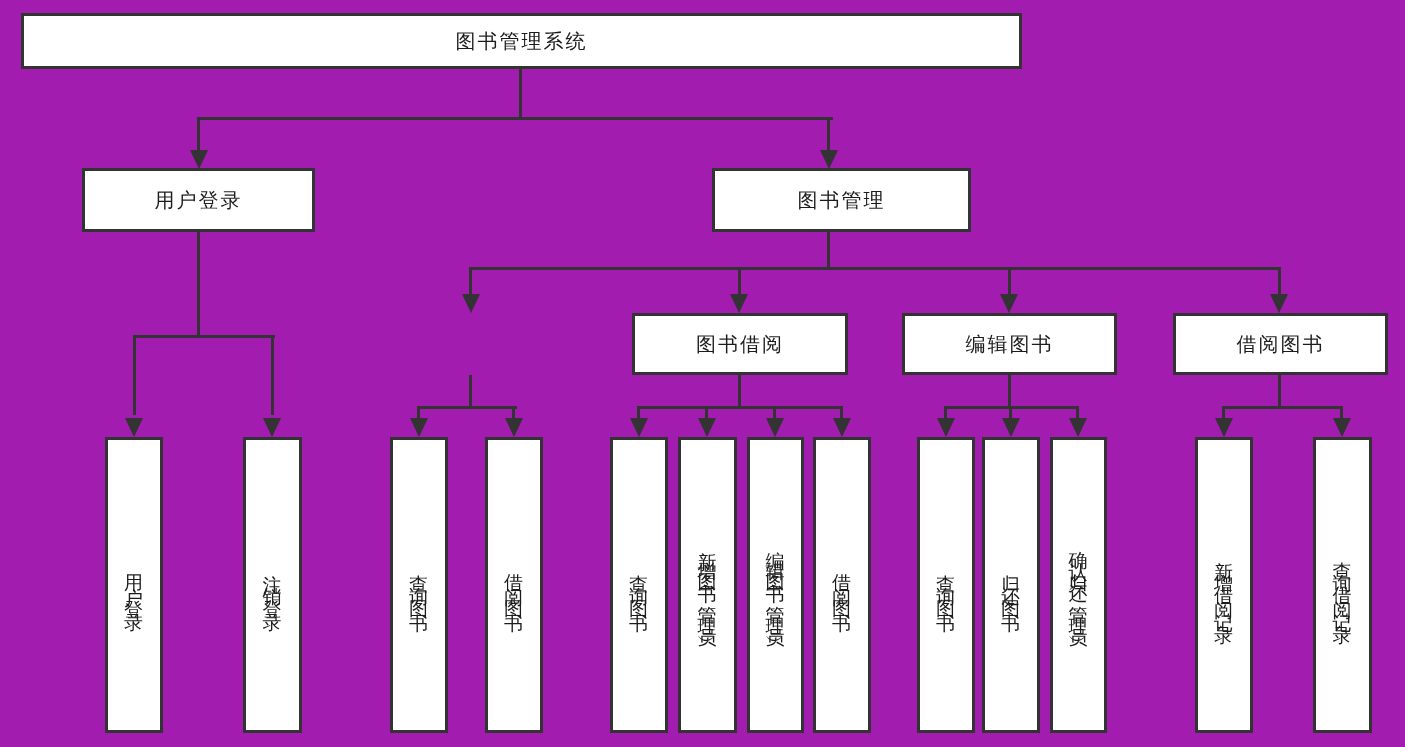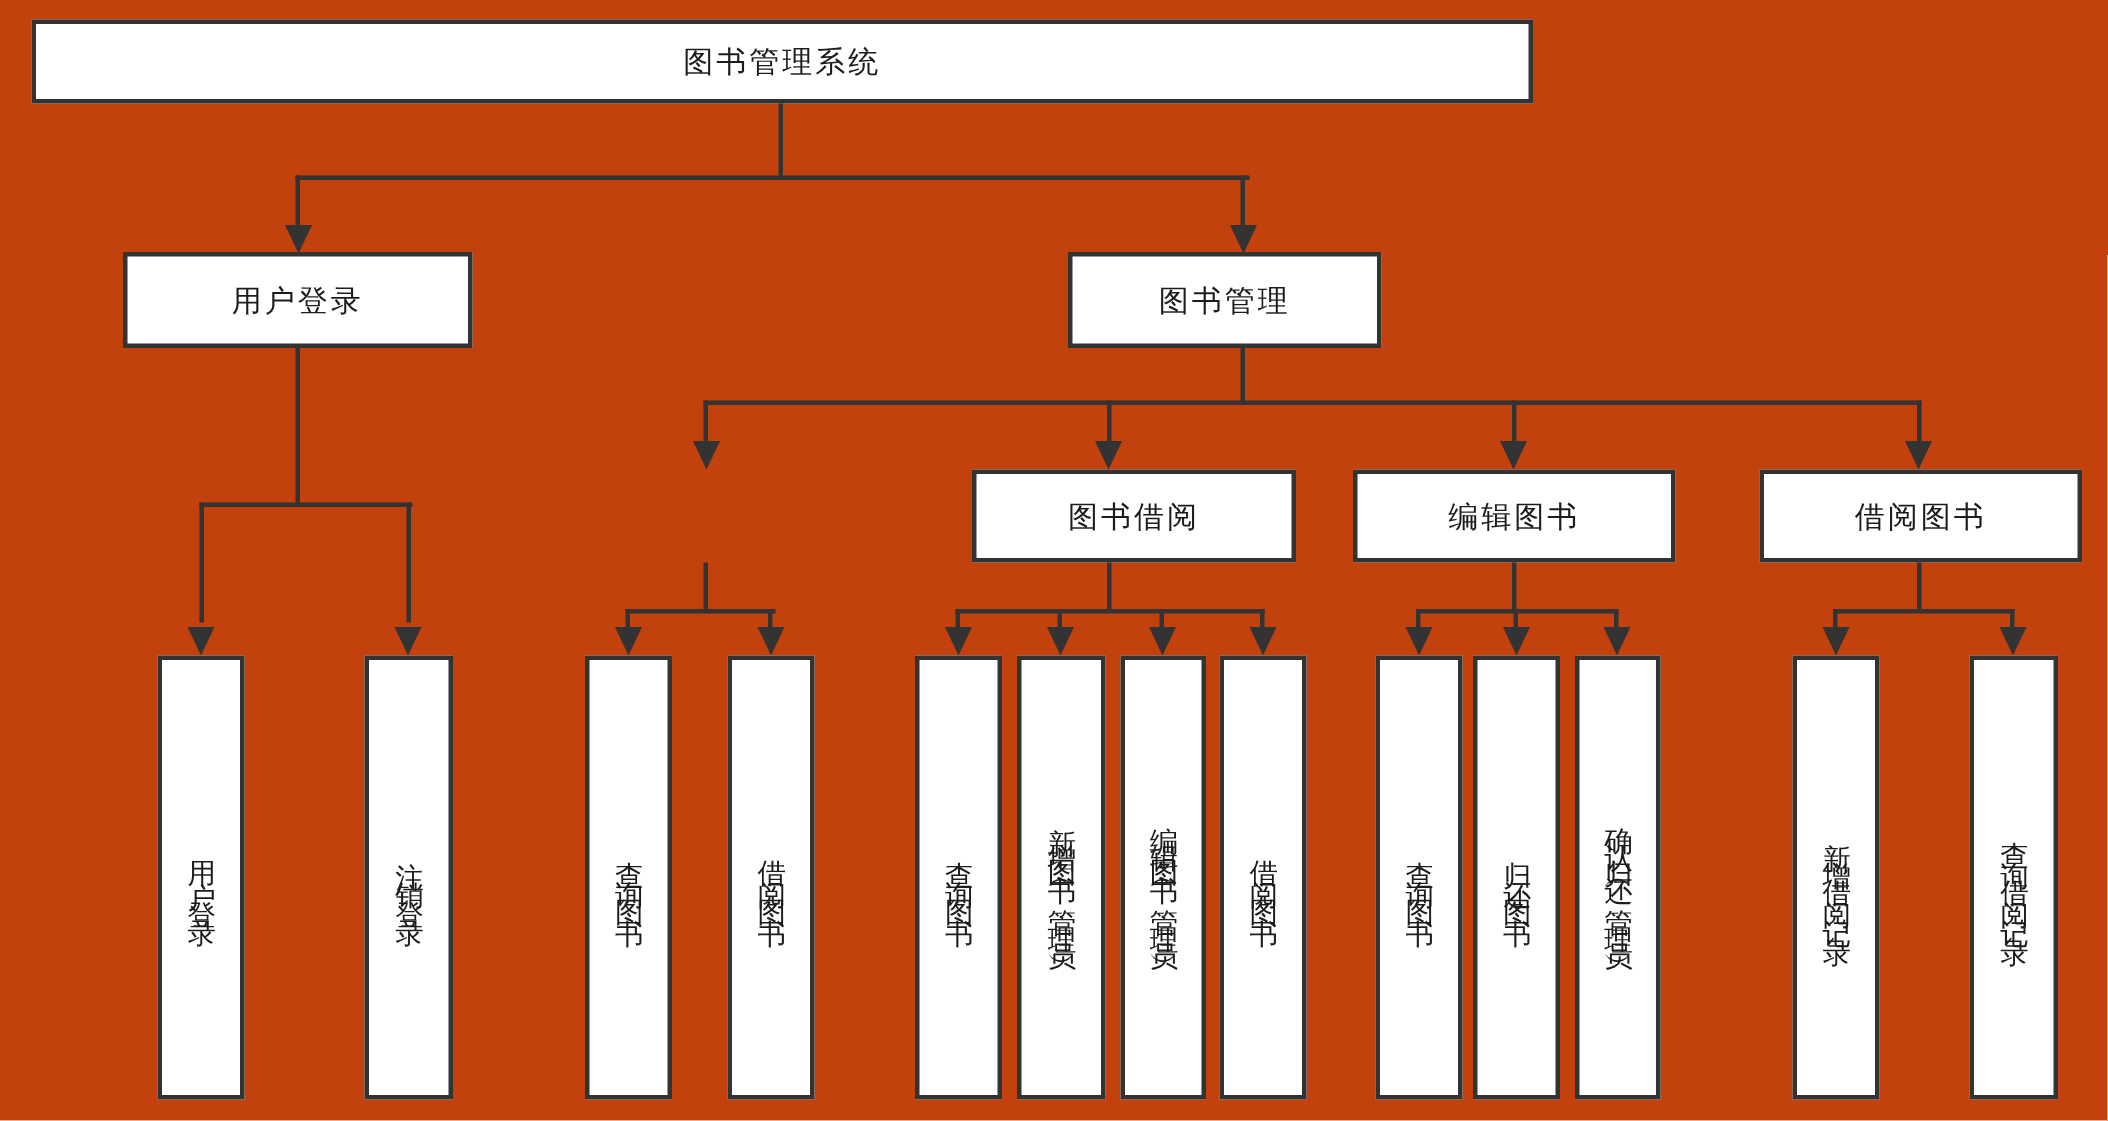--- a/index.html
+++ b/index.html
@@ -1,17 +1,17 @@
 <!DOCTYPE html>
 <html><head>
 <meta charset="utf-8">
 <style>
   html,body{margin:0;padding:0;background:#ffffff;}
   #canvas{
-    position:relative;width:1405px;height:747px;background:#c2410c;overflow:hidden;
+    position:relative;width:1405px;height:747px;background:#a21caf;overflow:hidden;
     font-family:"Liberation Sans", sans-serif;
   }
   .box{
     position:absolute;box-sizing:border-box;background:#ffffff;
     border:3px solid #333333;display:flex;align-items:center;justify-content:center;
     color:#1c1c1c;
   }
   .hlabel{font-size:20px;letter-spacing:2px;white-space:nowrap;}
   .leaf{top:437px;height:296px;}
   .vtext{
@@ -35,25 +35,25 @@
 
 <div id="canvas">
 
   <div class="box" style="left:21px;top:13px;width:1001px;height:56px">
     <span class="hlabel">图书管理系统</span>
   </div>
 
   <div class="box" style="left:82px;top:168px;width:233px;height:64px">
     <span class="hlabel">用户登录</span>
   </div>
-  <div class="box" style="left:712px;top:168px;width:209px;height:64px">
+  <div class="box" style="left:712px;top:168px;width:259px;height:64px">
     <span class="hlabel">图书管理</span>
   </div>
 
-  <div class="box" style="left:648px;top:313px;width:216px;height:62px">
+  <div class="box" style="left:632px;top:313px;width:216px;height:62px">
     <span class="hlabel">图书借阅</span>
   </div>
   <div class="box" style="left:902px;top:313px;width:215px;height:62px">
     <span class="hlabel">编辑图书</span>
   </div>
   <div class="box" style="left:1173px;top:313px;width:215px;height:62px">
     <span class="hlabel">借阅图书</span>
   </div>
 
   <div class="box leaf" style="left:105px;width:58px">

